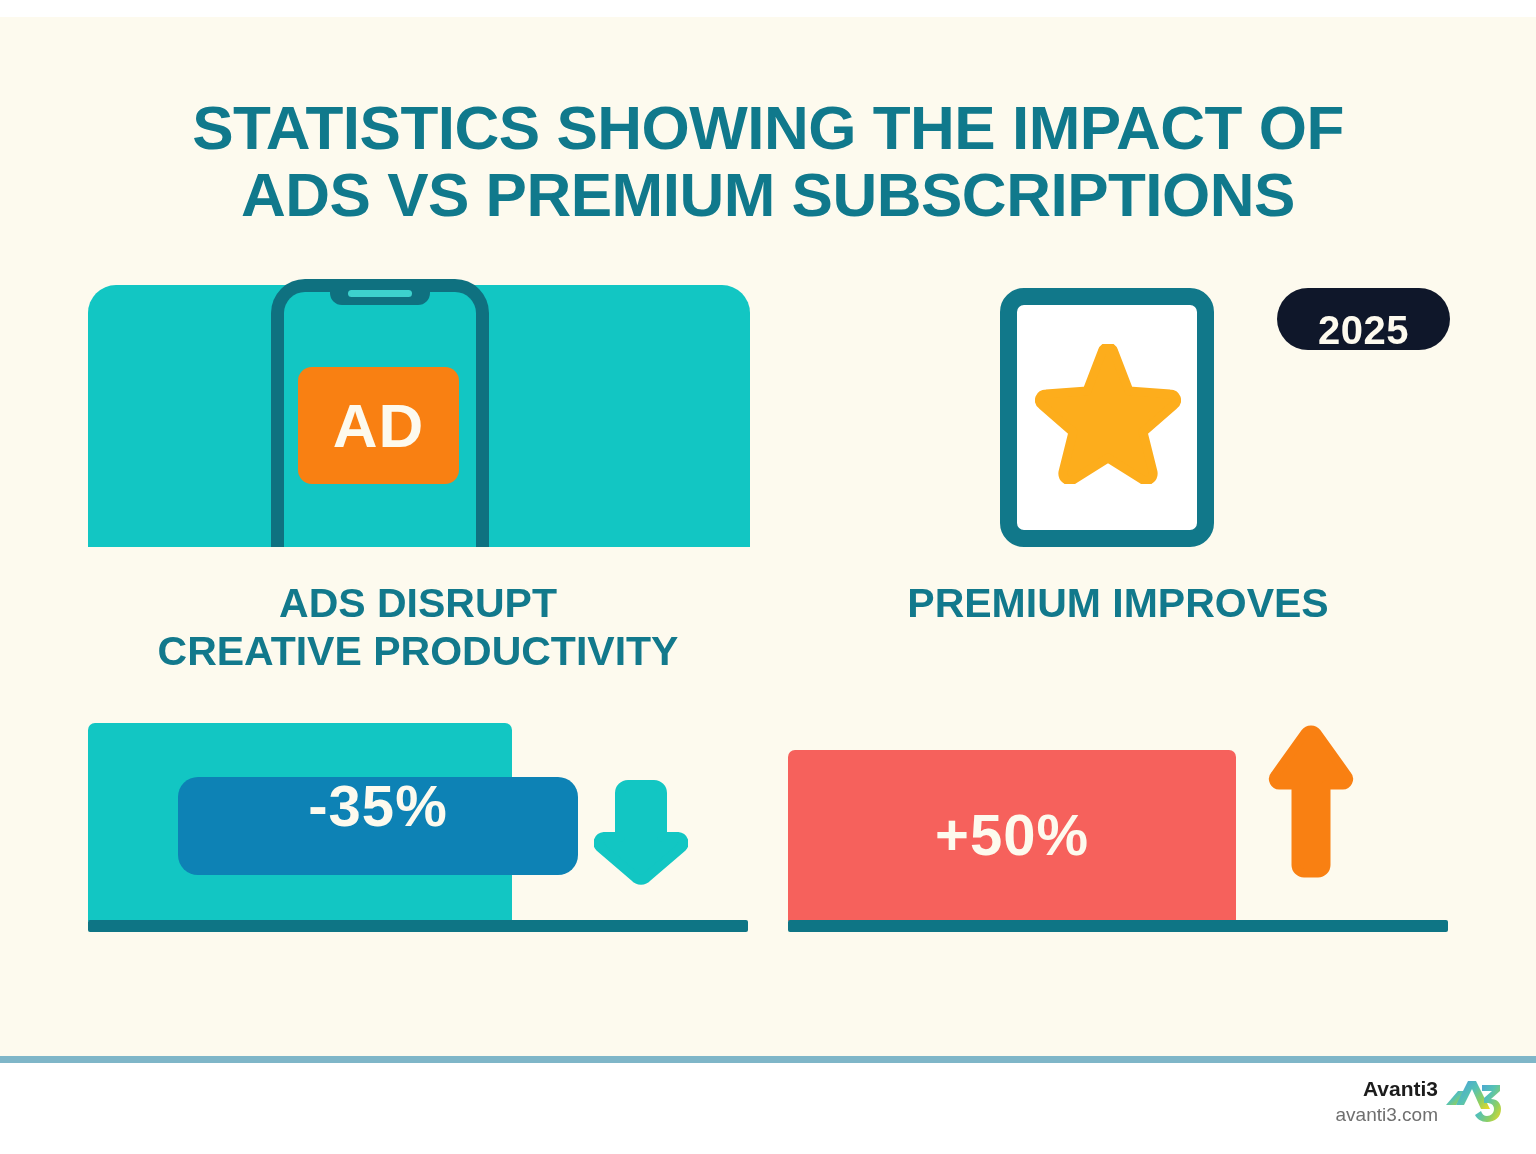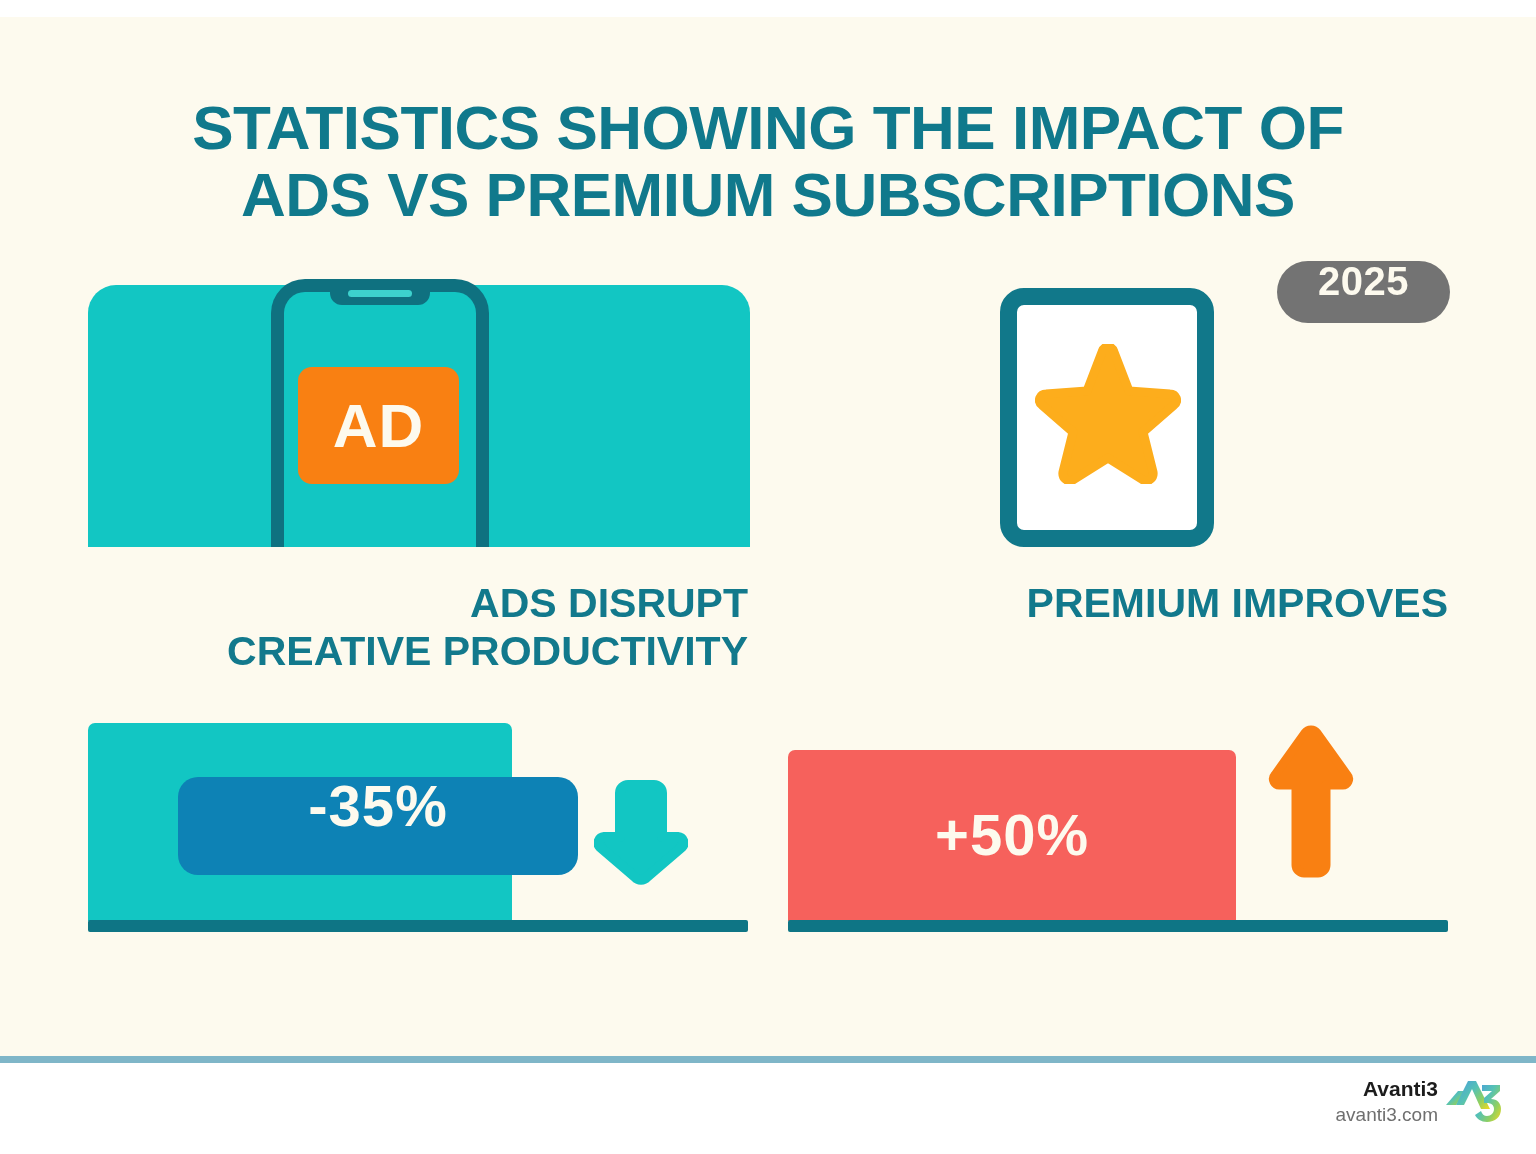--- a/index.html
+++ b/index.html
@@ -112,45 +112,45 @@
   }
   .star-glyph {
     position:absolute;
     left:1035px; top:327px;
     width:146px; height:140px;
   }
 
   
   .year-pill {
     position:absolute;
-    left:1277px; top:244px;
+    left:1277px; top:271px;
     width:173px; height:62px;
-    background:#737373;
+    background:#0f172a;
     border-radius:31px;
     display:flex;
-    align-items:flex-start;
+    align-items:flex-end;
     justify-content:center;
   }
   .year-pill span {
     color:#fdfaee;
     font-weight:bold;
     font-size:40px;
     line-height:1;
     letter-spacing:0.5px;
   }
 
   
   .caption {
     position:absolute;
     top:562px;
     color:#12798c;
     font-weight:bold;
     font-size:41px;
     line-height:1.18;
-    text-align:right;
+    text-align:center;
   }
   .caption-left  { left:88px;  width:660px; }
   .caption-right { left:788px; width:660px; }
   .caption span { display:block; white-space:nowrap; }
   .baseline {
     position:absolute;
     height:12px;
     background:#0e7585;
     border-radius:2px;
   }

